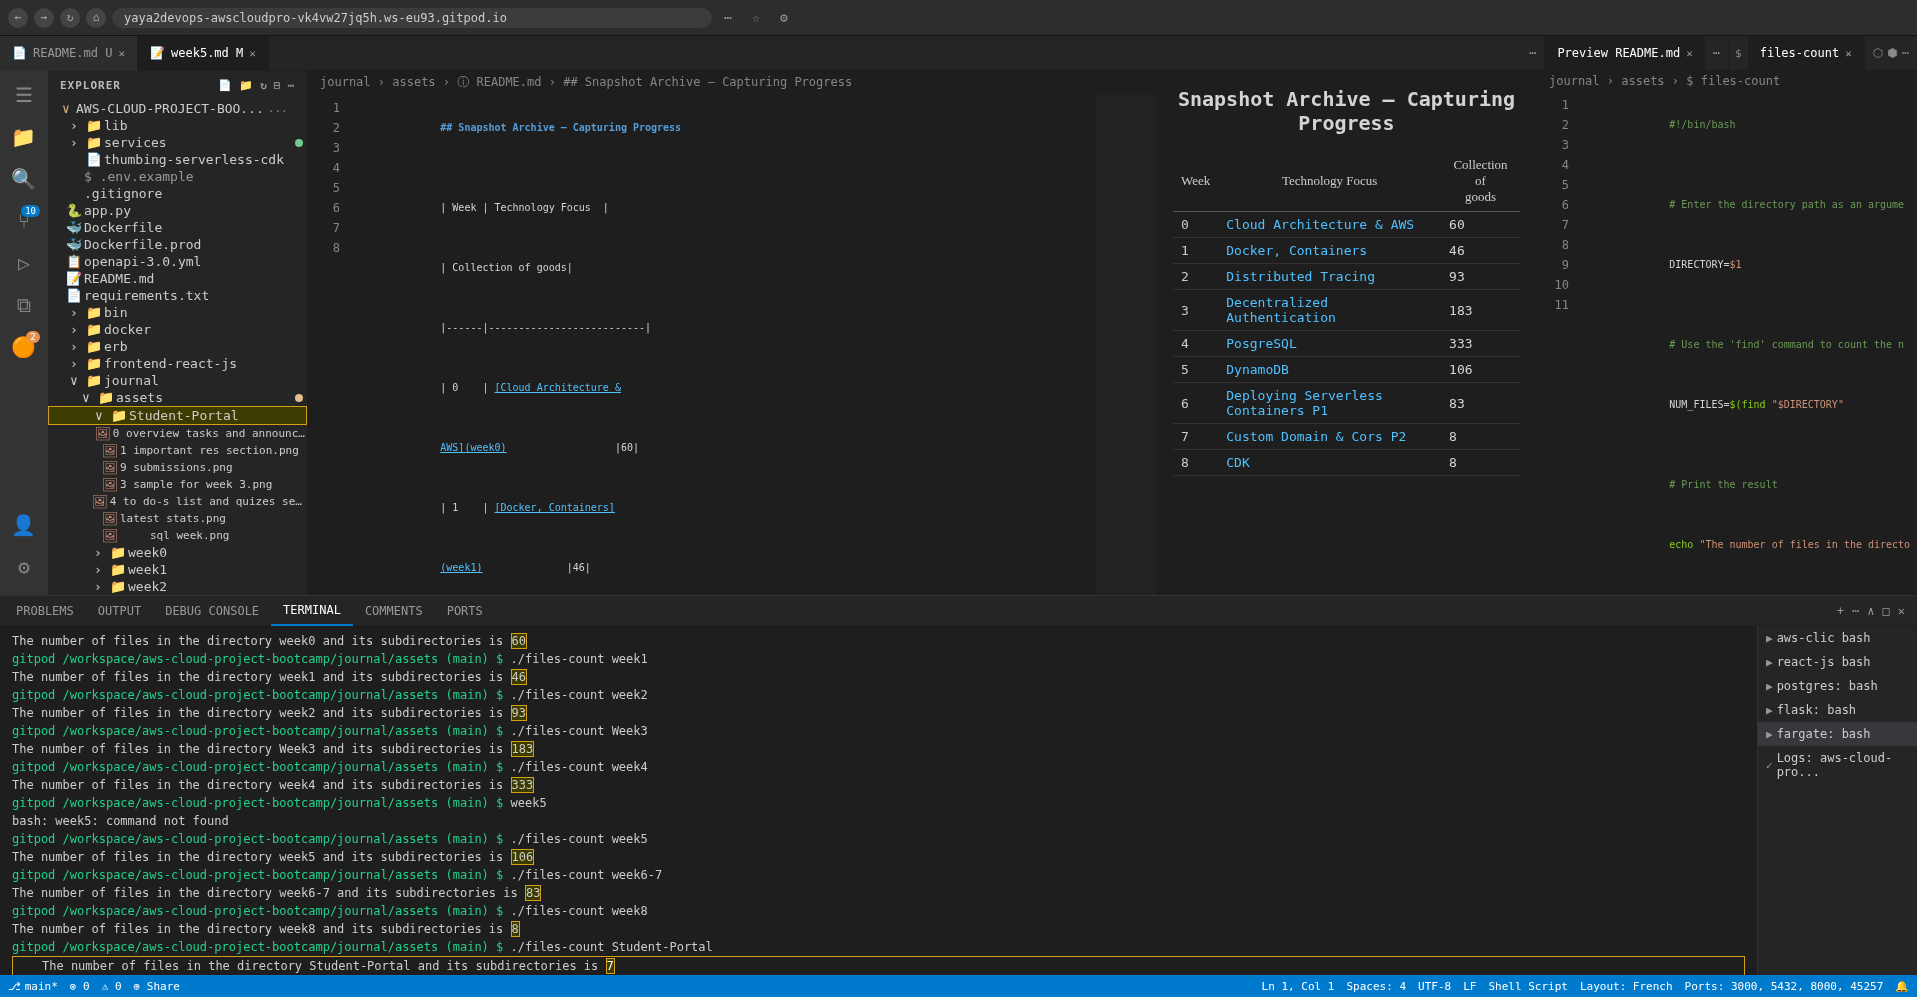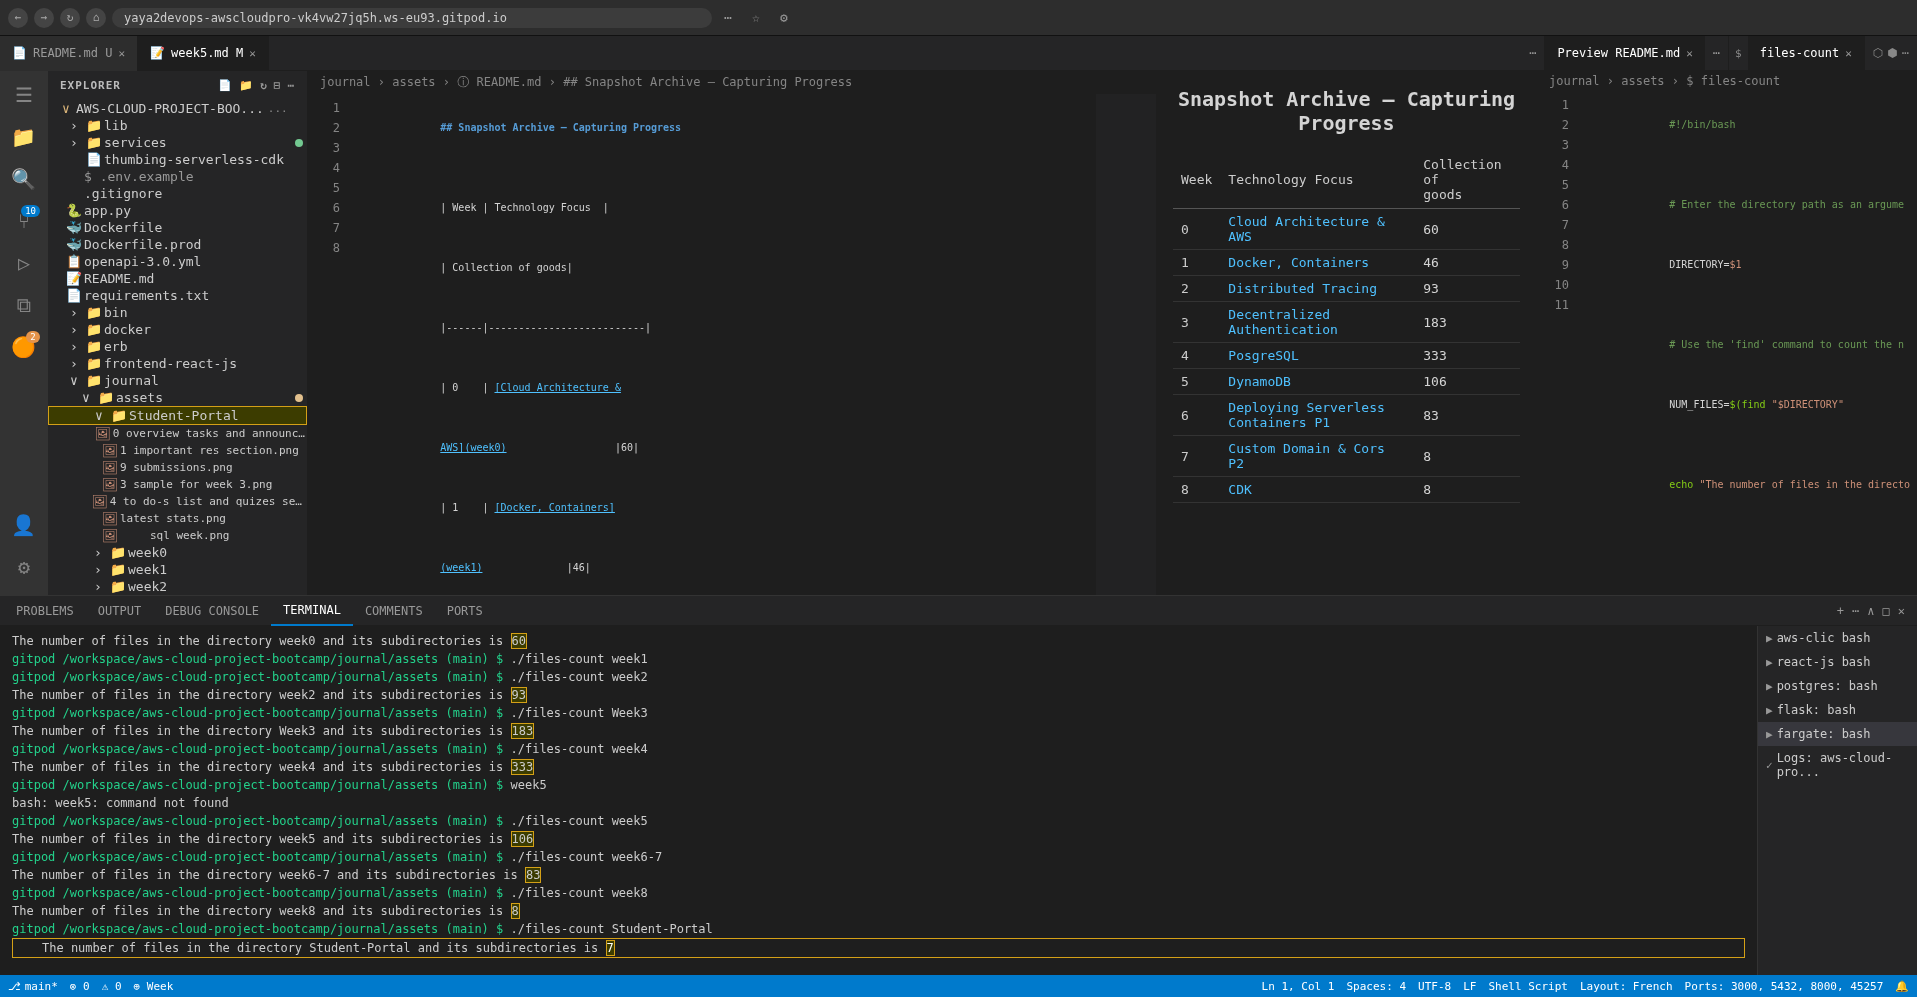--- a/index.html
+++ b/index.html
@@ -269,22 +269,23 @@
     }
     .preview-table {
       width: 100%;
       border-collapse: collapse;
       font-size: 13px;
     }
     .preview-table th {
       color: #cccccc;
       border-bottom: 1px solid #555;
       padding: 6px 8px;
-      text-align: left;
+      text-align: center;
       font-weight: normal;
+      font-family: Liberation Serif, serif;
     }
     .preview-table td {
       padding: 5px 8px;
       border-bottom: 1px solid #333;
       color: #cccccc;
     }
     .preview-table td.link-cell { color: #4fc1ff; cursor: pointer; }
     .preview-table td.num-cell { color: #d4d4d4; }
 
     
@@ -805,20 +806,23 @@
             </div>
             <div class="code-line">&nbsp;</div>
             <div class="code-line">
               <span class="c-comment"># Use the 'find' command to count the n</span>
             </div>
             <div class="code-line">
               <span class="c-white">NUM_FILES</span><span style="color:#d4d4d4;">=</span><span class="c-yellow">$(find</span><span class="c-orange"> "$DIRECTORY"</span>
             </div>
             <div class="code-line">&nbsp;</div>
             <div class="code-line">
+              <span class="c-comment"># Print the result</span>
+            </div>
+            <div class="code-line">
               <span class="c-yellow">echo</span><span class="c-orange"> "The number of files in the directo</span>
             </div>
             <div class="code-line">&nbsp;</div>
           </div>
         </div>
       </div>
     </div>
   </div>
 
   <div class="bottom-area">
@@ -834,20 +838,21 @@
         <span style="cursor:pointer;">⋯</span>
         <span style="cursor:pointer;">∧</span>
         <span style="cursor:pointer;">□</span>
         <span style="cursor:pointer;">✕</span>
       </div>
     </div>
     <div class="terminal-area">
       <div class="terminal-main" id="terminal-output">
       <div class="terminal-line"><span class="t-white">The number of files in the directory week0 and its subdirectories is </span><span class="t-highlight t-white">60</span></div>
           <div class="terminal-line"><span class="t-green">gitpod /workspace/aws-cloud-project-bootcamp/journal/assets (main) $ </span><span class="t-white">./files-count week1</span></div>
+          <div class="terminal-line"><span class="t-white">The number of files in the directory week1 and its subdirectories is </span><span class="t-highlight t-white">46</span></div>
           <div class="terminal-line"><span class="t-green">gitpod /workspace/aws-cloud-project-bootcamp/journal/assets (main) $ </span><span class="t-white">./files-count week2</span></div>
           <div class="terminal-line"><span class="t-white">The number of files in the directory week2 and its subdirectories is </span><span class="t-highlight t-white">93</span></div>
           <div class="terminal-line"><span class="t-green">gitpod /workspace/aws-cloud-project-bootcamp/journal/assets (main) $ </span><span class="t-white">./files-count Week3</span></div>
           <div class="terminal-line"><span class="t-white">The number of files in the directory Week3 and its subdirectories is </span><span class="t-highlight t-white">183</span></div>
           <div class="terminal-line"><span class="t-green">gitpod /workspace/aws-cloud-project-bootcamp/journal/assets (main) $ </span><span class="t-white">./files-count week4</span></div>
           <div class="terminal-line"><span class="t-white">The number of files in the directory week4 and its subdirectories is </span><span class="t-highlight t-white">333</span></div>
           <div class="terminal-line"><span class="t-green">gitpod /workspace/aws-cloud-project-bootcamp/journal/assets (main) $ </span><span class="t-white">week5</span></div>
           <div class="terminal-line"><span class="t-white">bash: week5: command not found</span></div>
           <div class="terminal-line"><span class="t-green">gitpod /workspace/aws-cloud-project-bootcamp/journal/assets (main) $ </span><span class="t-white">./files-count week5</span></div>
           <div class="terminal-line"><span class="t-white">The number of files in the directory week5 and its subdirectories is </span><span class="t-highlight t-white">106</span></div>
@@ -888,21 +893,21 @@
   </div>
 
   <div class="status-bar">
     <div class="status-left">
       <span class="status-git">
         <span>⎇</span>
         <span>main*</span>
       </span>
       <span>⊗ 0</span>
       <span>⚠ 0</span>
-      <span>⊕ Week</span>
+      <span>⊕ Share</span>
     </div>
     <div class="status-right">
       <span>Ln 1, Col 1</span>
       <span>Spaces: 4</span>
       <span>UTF-8</span>
       <span>LF</span>
       <span>Shell Script</span>
       <span>Layout: French</span>
       <span>Ports: 3000, 5432, 8000, 45257</span>
       <span>🔔</span>

